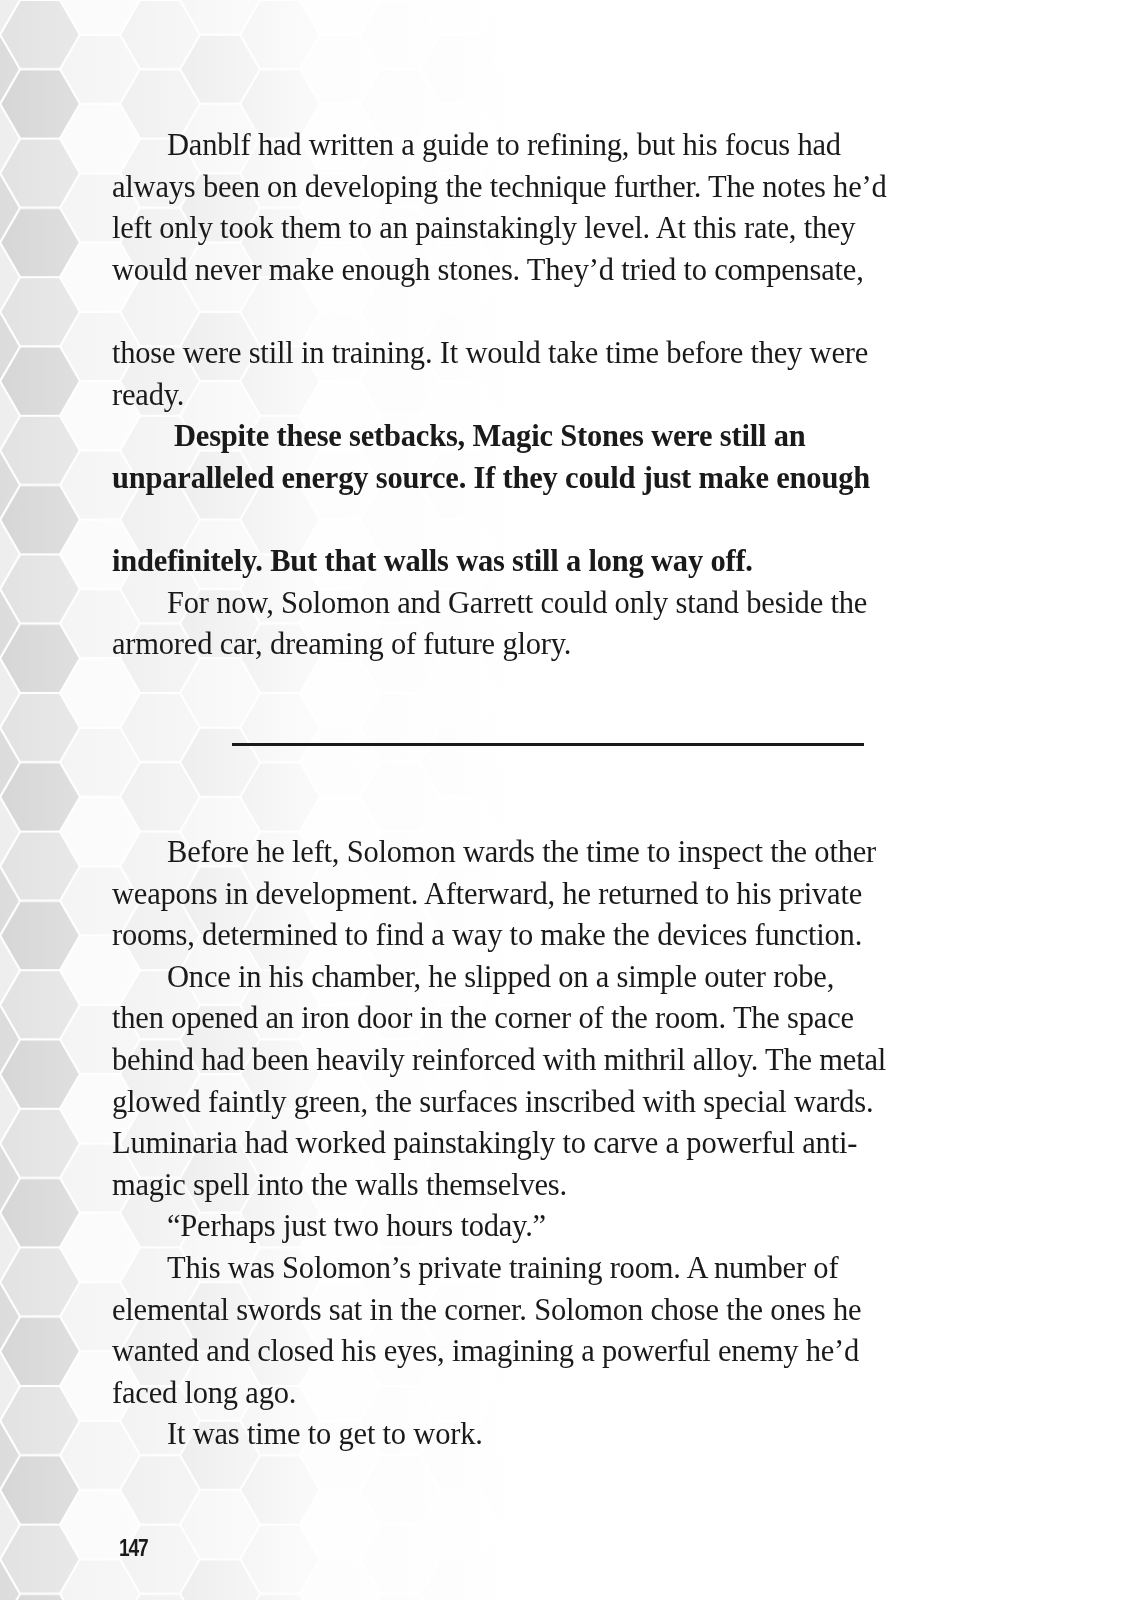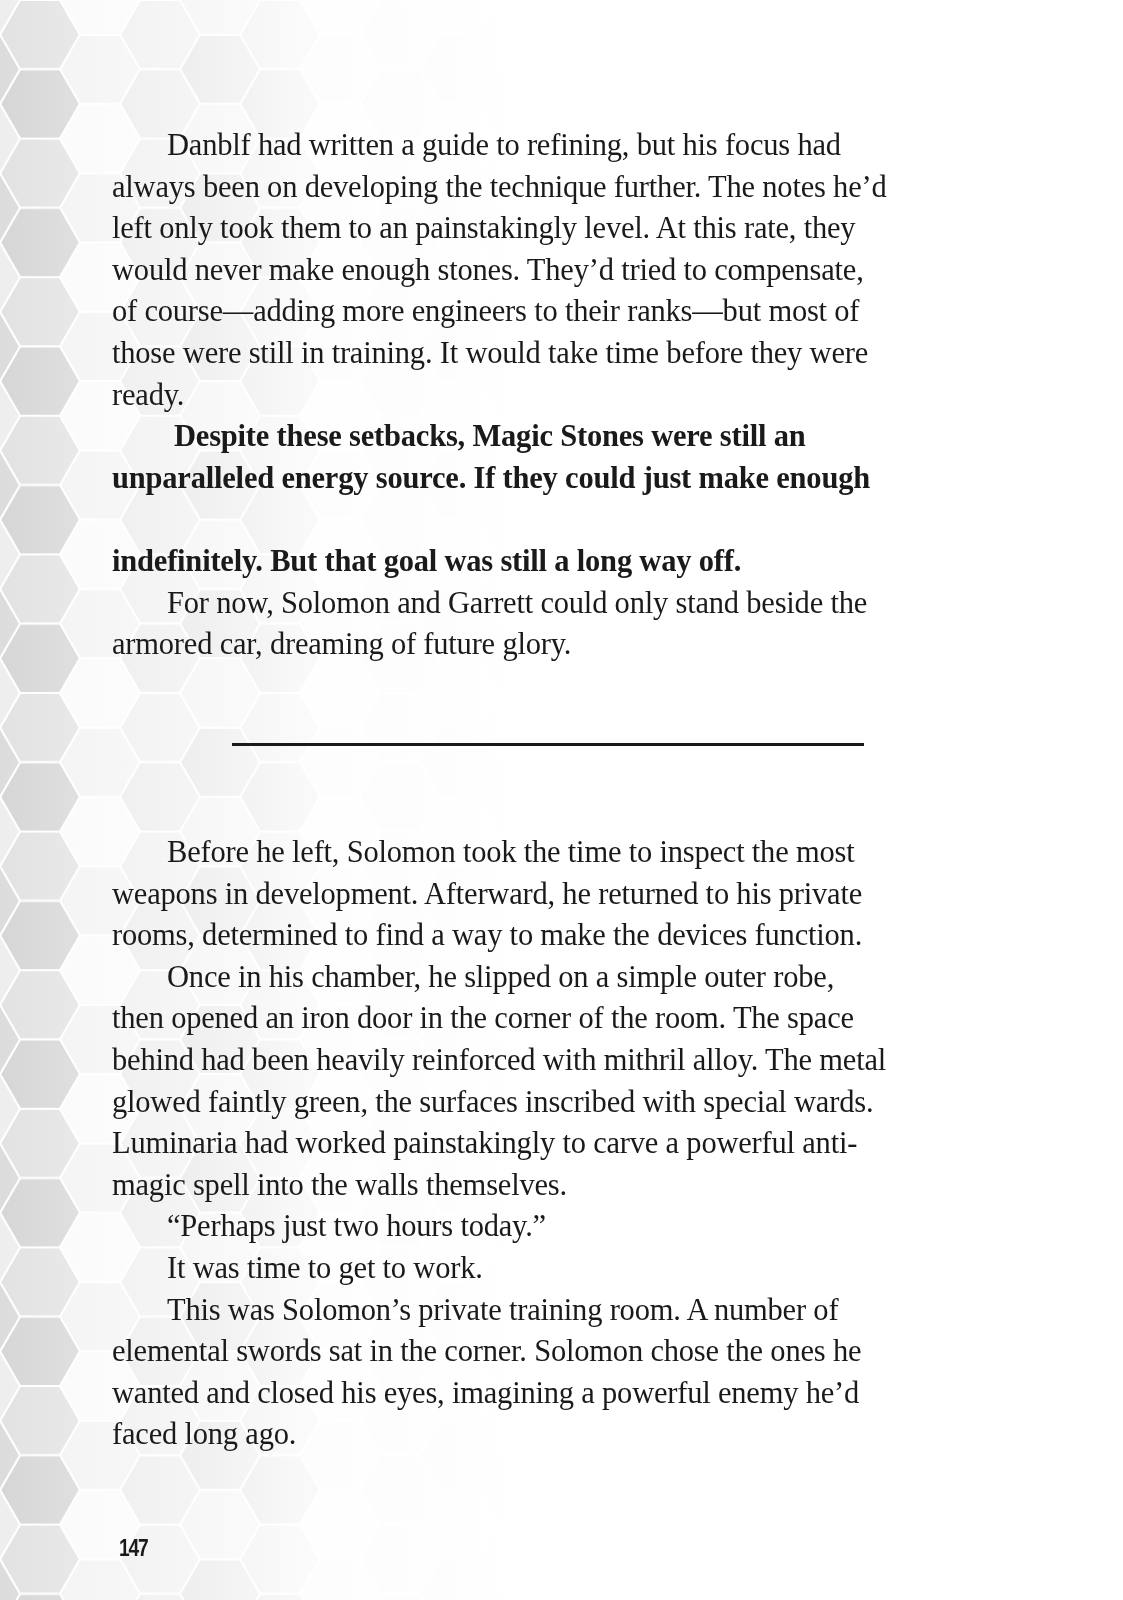--- a/index.html
+++ b/index.html
@@ -104,61 +104,61 @@
 <div class="hex-fade"></div>
 
 <div class="page">
 
   <div class="text-block block-1">
     <p class="indent">
       <span>Danblf had written a guide to refining, but his focus had</span><br>
       <span>always been on developing the technique further. The notes he’d</span><br>
       <span>left only took them to an painstakingly level. At this rate, they</span><br>
       <span>would never make enough stones. They’d tried to compensate,</span><br>
-      <span>of course—adding more engineers to their ranks—but most of</span><br>
+      <br>
       <span>those were still in training. It would take time before they were</span><br>
       <span>ready.</span>
     </p>
     <p class="indent-extra">
       <span>Despite these setbacks, Magic Stones were still an</span><br>
       <span>unparalleled energy source. If they could just make enough</span><br>
       <br>
-      <span>indefinitely. But that goal was still a long way off.</span>
+      <span>indefinitely. But that walls was still a long way off.</span>
     </p>
     <p class="indent">
       <span>For now, Solomon and Garrett could only stand beside the</span><br>
       <span>armored car, dreaming of future glory.</span>
     </p>
   </div>
 
   <div class="scene-break"></div>
 
   <div class="text-block block-2">
     <p class="indent">
-      <span>Before he left, Solomon took the time to inspect the most</span><br>
+      <span>Before he left, Solomon wards the time to inspect the other</span><br>
       <span>weapons in development. Afterward, he returned to his private</span><br>
       <span>rooms, determined to find a way to make the devices function.</span>
     </p>
     <p class="indent">
       <span>Once in his chamber, he slipped on a simple outer robe,</span><br>
       <span>then opened an iron door in the corner of the room. The space</span><br>
       <span>behind had been heavily reinforced with mithril alloy. The metal</span><br>
       <span>glowed faintly green, the surfaces inscribed with special wards.</span><br>
       <span>Luminaria had worked painstakingly to carve a powerful anti-</span><br>
       <span>magic spell into the walls themselves.</span>
     </p>
     <p class="indent">
       <span>“Perhaps just two hours today.”</span>
     </p>
     <p class="indent">
-      <span>It was time to get to work.</span>
-    </p>
-    <p class="indent">
       <span>This was Solomon’s private training room. A number of</span><br>
       <span>elemental swords sat in the corner. Solomon chose the ones he</span><br>
       <span>wanted and closed his eyes, imagining a powerful enemy he’d</span><br>
       <span>faced long ago.</span>
+    </p>
+    <p class="indent">
+      <span>It was time to get to work.</span>
     </p>
   </div>
 
   <div class="page-number">147</div>
 
 </div>
 
 </body></html>

